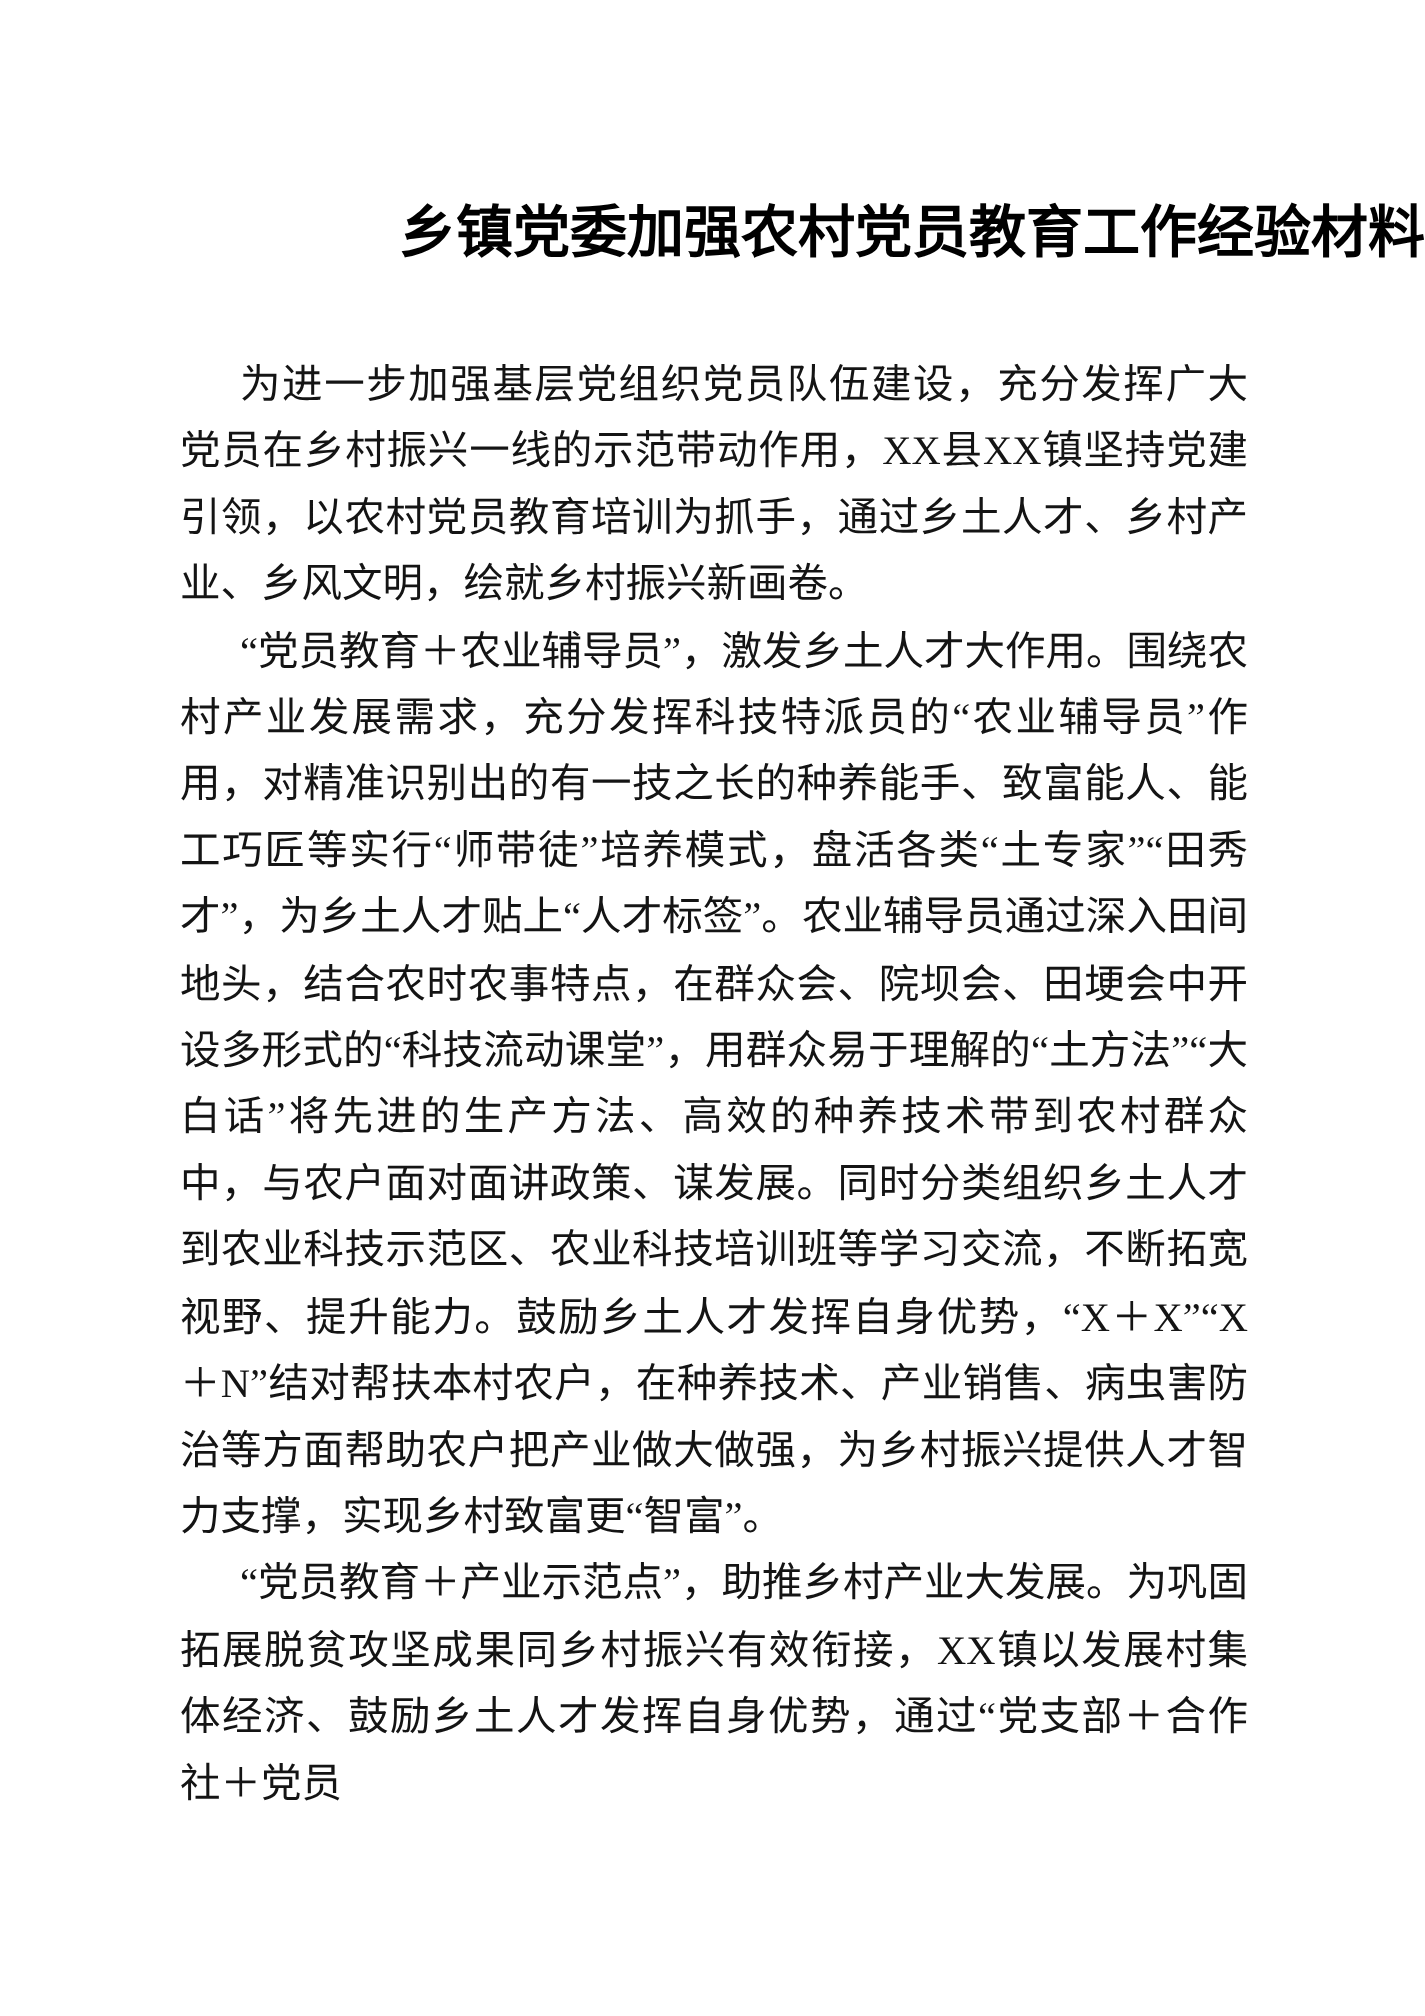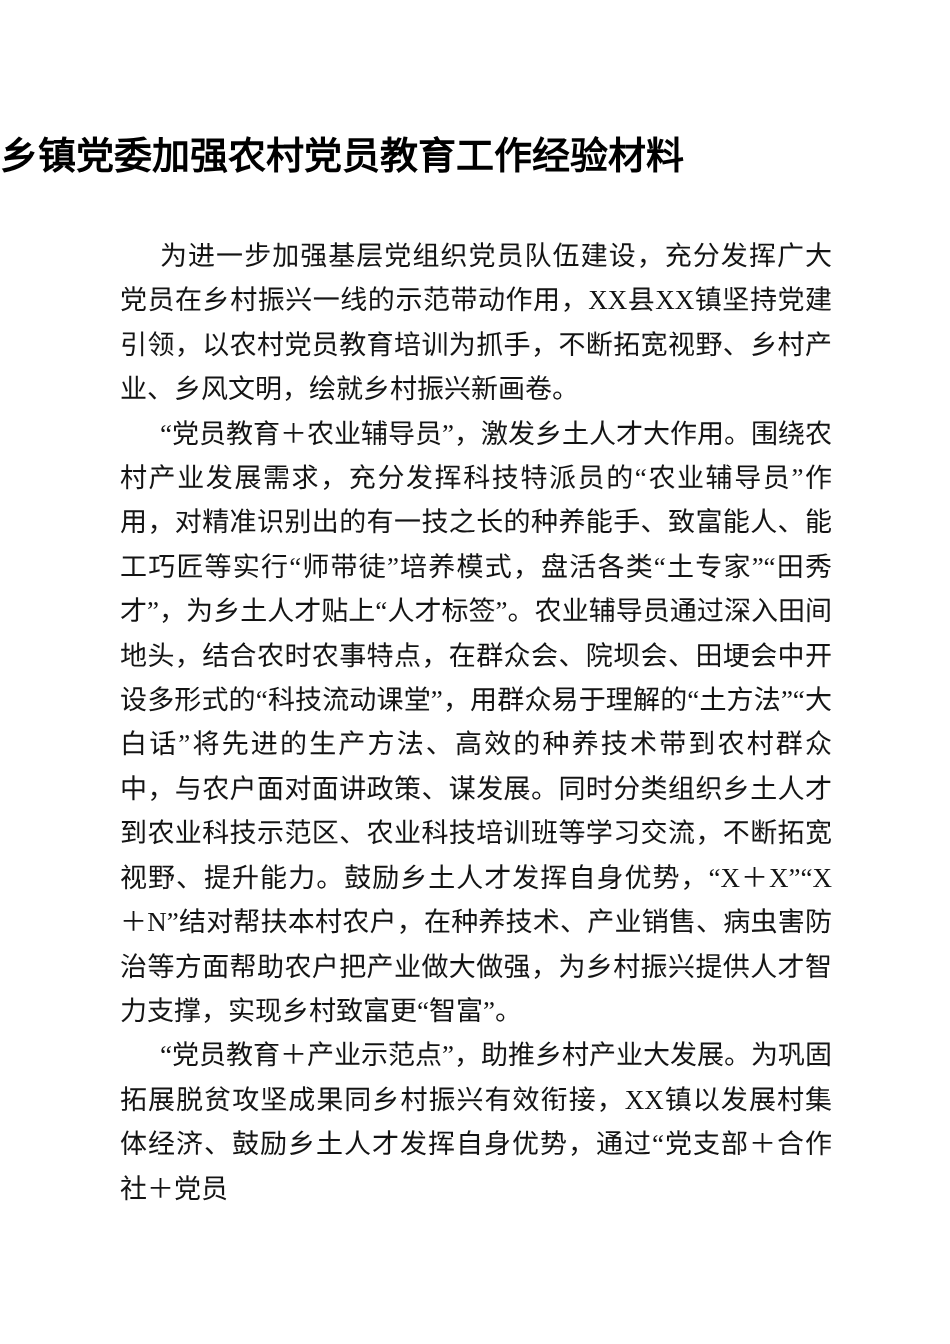--- a/index.html
+++ b/index.html
@@ -15,21 +15,21 @@
       overflow: hidden;
       color: #111111;
       font-family: "Liberation Serif", "DejaVu Serif", serif;
     }
     .doc-title {
       position: absolute;
       top: 131px;
       left: 0;
       width: 950px;
       margin: 0;
-      text-align: left;
+      text-align: right;
       font-size: 38px;
       line-height: 50px;
       font-weight: 700;
       color: #000000;
       letter-spacing: 0px;
     }
     .doc-content {
       position: absolute;
       top: 234px;
       left: 120px;
@@ -47,17 +47,17 @@
       text-indent: 40px;
     }
   </style>
 </head>
 <body>
 
 <div class="page">
   <h1 class="doc-title">乡镇党委加强农村党员教育工作经验材料</h1>
 
   <div class="doc-content">
-    <p class="doc-para">为进一步加强基层党组织党员队伍建设，充分发挥广大党员在乡村振兴一线的示范带动作用，XX县XX镇坚持党建引领，以农村党员教育培训为抓手，不断拓宽视野、乡村产业、乡风文明，绘就乡村振兴新画卷。</p>
+    <p class="doc-para">为进一步加强基层党组织党员队伍建设，充分发挥广大党员在乡村振兴一线的示范带动作用，XX县XX镇坚持党建引领，以农村党员教育培训为抓手，通过乡土人才、乡村产业、乡风文明，绘就乡村振兴新画卷。</p>
     <p class="doc-para">“党员教育＋农业辅导员”，激发乡土人才大作用。围绕农村产业发展需求，充分发挥科技特派员的“农业辅导员”作用，对精准识别出的有一技之长的种养能手、致富能人、能工巧匠等实行“师带徒”培养模式，盘活各类“土专家”“田秀才”，为乡土人才贴上“人才标签”。农业辅导员通过深入田间地头，结合农时农事特点，在群众会、院坝会、田埂会中开设多形式的“科技流动课堂”，用群众易于理解的“土方法”“大白话”将先进的生产方法、高效的种养技术带到农村群众中，与农户面对面讲政策、谋发展。同时分类组织乡土人才到农业科技示范区、农业科技培训班等学习交流，不断拓宽视野、提升能力。鼓励乡土人才发挥自身优势，“X＋X”“X＋N”结对帮扶本村农户，在种养技术、产业销售、病虫害防治等方面帮助农户把产业做大做强，为乡村振兴提供人才智力支撑，实现乡村致富更“智富”。</p>
     <p class="doc-para">“党员教育＋产业示范点”，助推乡村产业大发展。为巩固拓展脱贫攻坚成果同乡村振兴有效衔接，XX镇以发展村集体经济、鼓励乡土人才发挥自身优势，通过“党支部＋合作社＋党员</p>
   </div>
 </div>
 
 </body></html>

